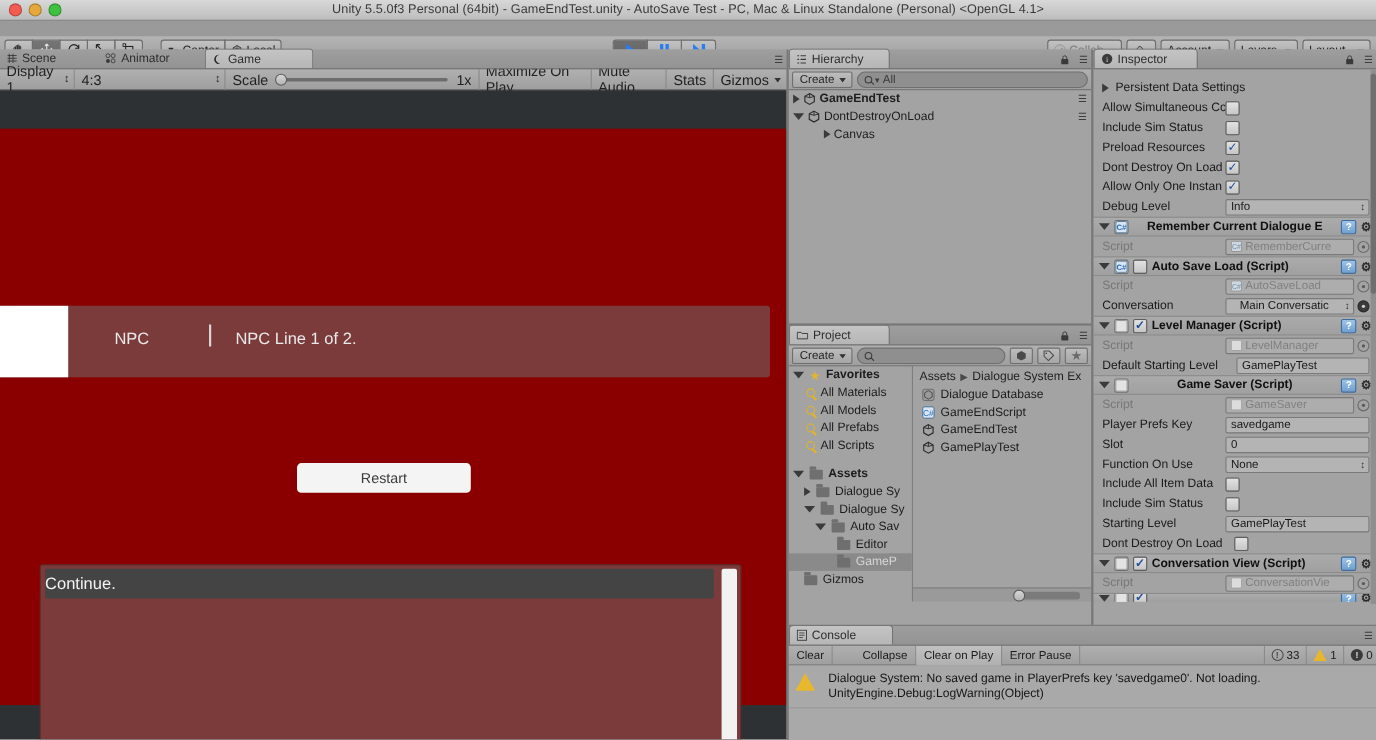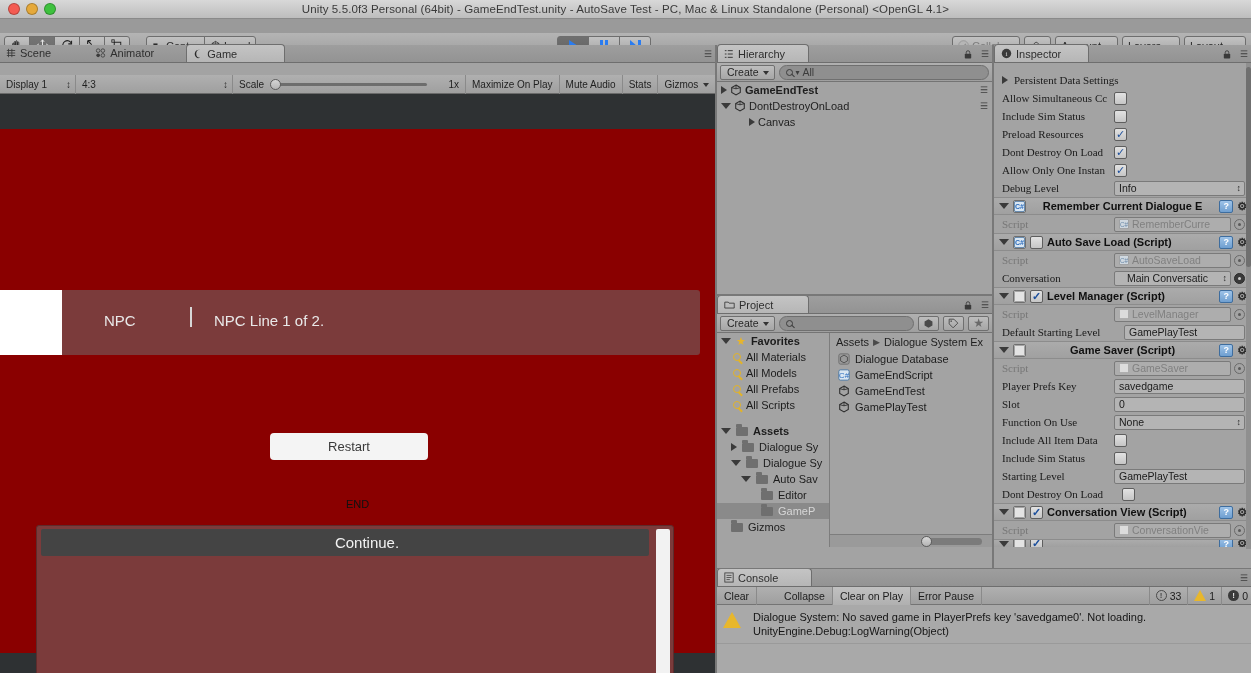--- a/index.html
+++ b/index.html
@@ -110,21 +110,21 @@
     width: 7px; height: 7px; border: 1.3px solid #3c3c3c; border-radius: 50%;
     position: relative; flex: none;
   }
   .mag:after { content: ""; position: absolute; right: -3px; bottom: -2px; width: 4px; height: 1.3px; background: #3c3c3c; transform: rotate(45deg); }
 
   
   #gameview { left: 0; top: 45px; width: 715px; height: 628px; background: #a3a3a3; }
   .game-toolbar {
     height: 19px; background: linear-gradient(#b0b0b0, #9f9f9f);
     border-bottom: 1px solid #6a6a6a;
-    display: flex; align-items: center; font-size: 10px; color: #1f1f1f; margin-top: 12px;
+    display: flex; align-items: center; font-size: 13px; color: #1f1f1f;
   }
   .gt-cell { height: 19px; display: flex; align-items: center; padding: 0 6px; border-right: 1px solid #8a8a8a; }
   .stepper { position: relative; padding-right: 16px; }
   .stepper:after {
     content: "\2195"; position: absolute; right: 4px; top: 50%;
     transform: translateY(-50%); font-size: 10px; color: #2a2a2a;
   }
   .slider-track { width: 155px; height: 3px; background: #6d6d6d; border-radius: 2px; position: relative; }
   .slider-knob {
     position: absolute; left: -2px; top: -4px; width: 11px; height: 11px;
@@ -147,22 +147,22 @@
     font-size: 13px; color: #3a3a3a;
   }
   .end-label { position: absolute; left: 0; top: 369px; width: 715px; text-align: center; font-size: 11px; color: #101010; }
   .resp-menu {
     position: absolute; left: 36px; top: 396px; width: 638px; height: 250px;
     background: #7b3b3b; border: 1px solid #5d2c2c; border-radius: 3px;
   }
   .resp-btn {
     position: absolute; left: 4px; top: 3px; width: 608px; height: 27px;
     background: #444444; border-radius: 2px;
-    display: flex; align-items: center; justify-content: center;
-    font-size: 15px; color: #f2f2f2; padding-left: 44px;
+    display: flex; align-items: center; 
+    font-size: 15px; color: #f2f2f2;
   }
   .resp-scroll {
     position: absolute; right: 3px; top: 3px; width: 14px; height: 242px;
     background: #f2f2f2; border-radius: 2px;
   }
 
   
   #hierarchy { left: 717px; top: 45px; width: 275px; height: 250px; background: #a3a3a3; }
   .tree { font-size: 11px; color: #1e1e1e; }
   .trow { height: 16px; display: flex; align-items: center; padding-left: 4px; gap: 3px; }
@@ -193,21 +193,21 @@
   }
   .folder:before { content: ""; position: absolute; left: 0; top: -2.5px; width: 6px; height: 3px; background: #6f6f6f; border-radius: 1px 1px 0 0; }
   .hscroll { position: absolute; left: 0; bottom: 0; width: 100%; height: 13px; background: #9a9a9a; border-top: 1px solid #7d7d7d; }
   .hscroll-thumb { position: absolute; left: 58%; top: 3px; height: 7px; width: 36%; background: #7b7b7b; border-radius: 4px; }
   .hscroll-knob { position: absolute; left: 56%; top: 1px; width: 11px; height: 11px; border-radius: 50%; background: linear-gradient(#d8d8d8,#b4b4b4); border: 1px solid #5d5d5d; }
 
   
   #inspector { left: 994px; top: 45px; width: 257px; height: 523px; background: #a3a3a3; }
   .insp-body { height: 486px; overflow: hidden; position: relative; }
   .insp-row { height: 18px; display: flex; align-items: center; padding: 0 6px 0 8px; font-size: 11px; color: #1a1a1a; }
-  .insp-label { white-space: nowrap; overflow: hidden; font-family: Liberation Serif, serif; }
+  .insp-label { white-space: nowrap; overflow: hidden; }
   .insp-label.w { width: 112px; flex: none; }
   .insp-label.grey { color: #777; }
   .cbox {
     width: 13px; height: 13px; background: linear-gradient(#e2e2e2,#c6c6c6);
     border: 1px solid #5e5e5e; border-radius: 2px; flex: none;
     display: flex; align-items: center; justify-content: center;
     color: #1c4f9c; font-size: 11px; line-height: 1;
   }
   .field {
     height: 15px; background: #b4b4b4; border: 1px solid #7a7a7a; border-radius: 2px;
@@ -432,21 +432,20 @@
           <div class="npc-portrait"></div>
           <div class="npc-name">NPC</div>
           <div class="npc-caret"></div>
           <div class="npc-line">NPC Line 1 of 2.</div>
         </div>
 
         <div class="restart-btn">
           <span>Restart</span>
         </div>
 
-        <div class="end-label">END</div>
 
         <div class="resp-menu">
           <div class="resp-btn">
             <span>Continue.</span>
           </div>
           <div class="resp-scroll"></div>
         </div>
 
       </div>
     </div>

